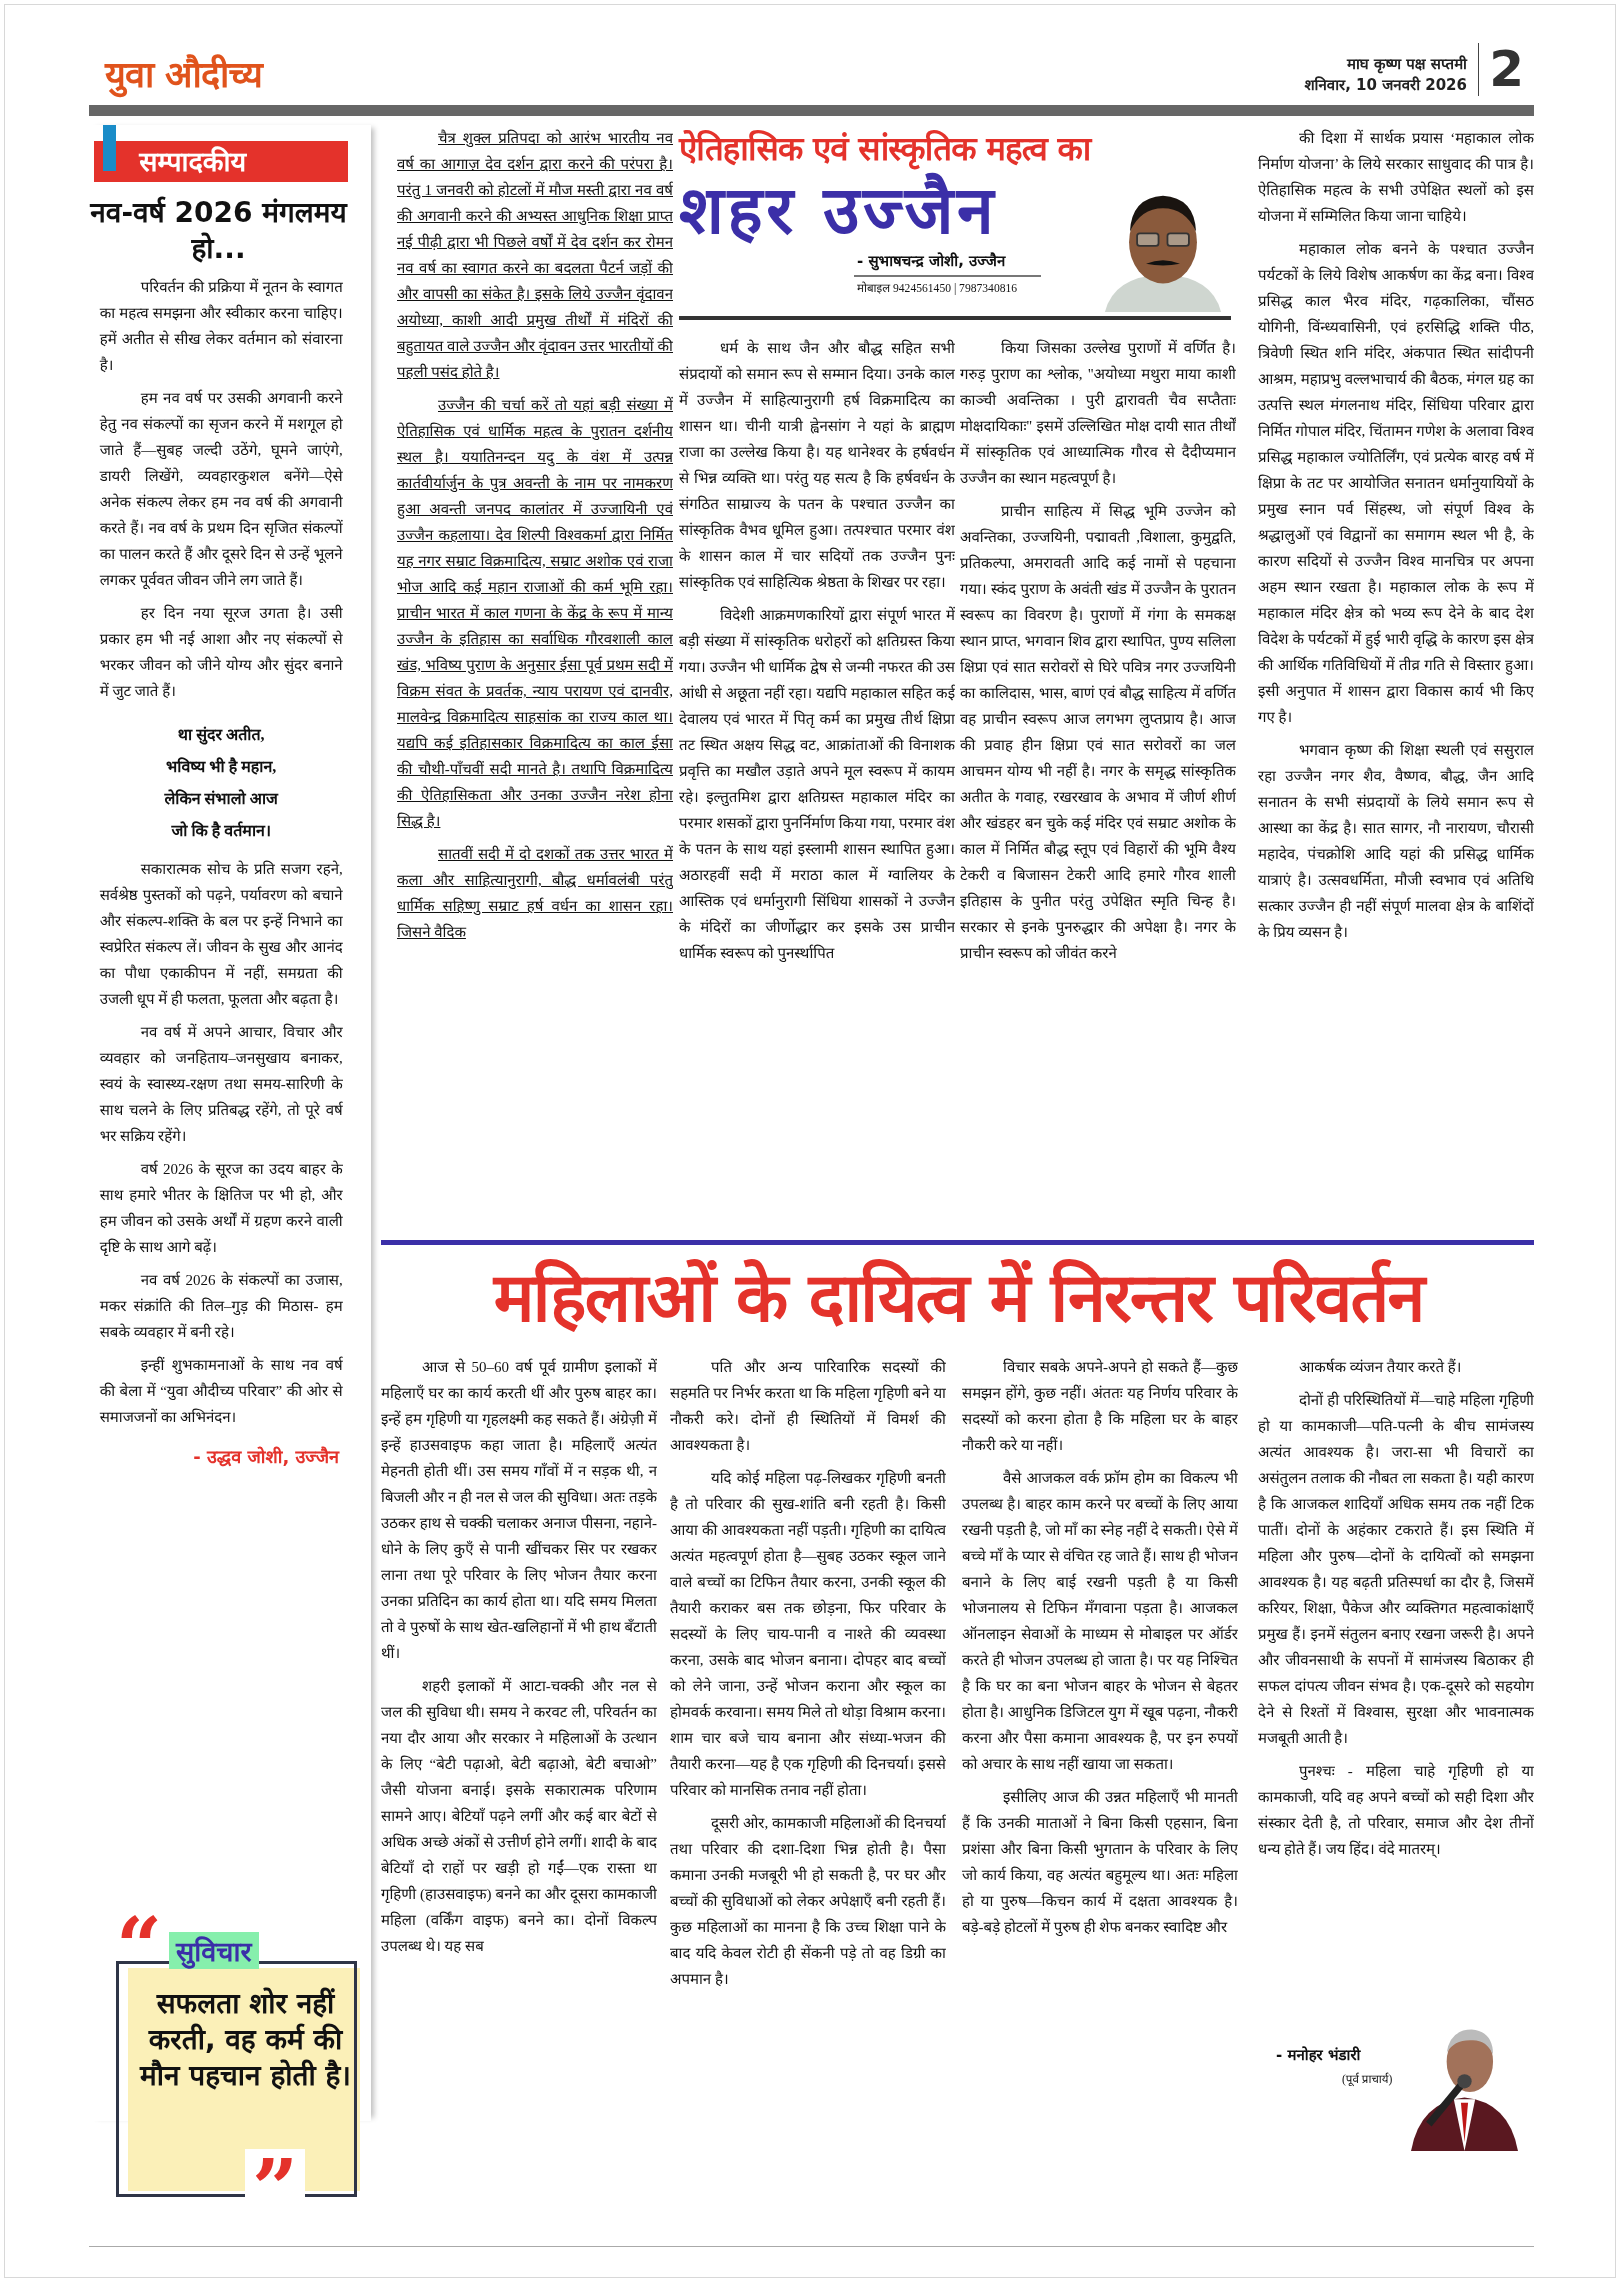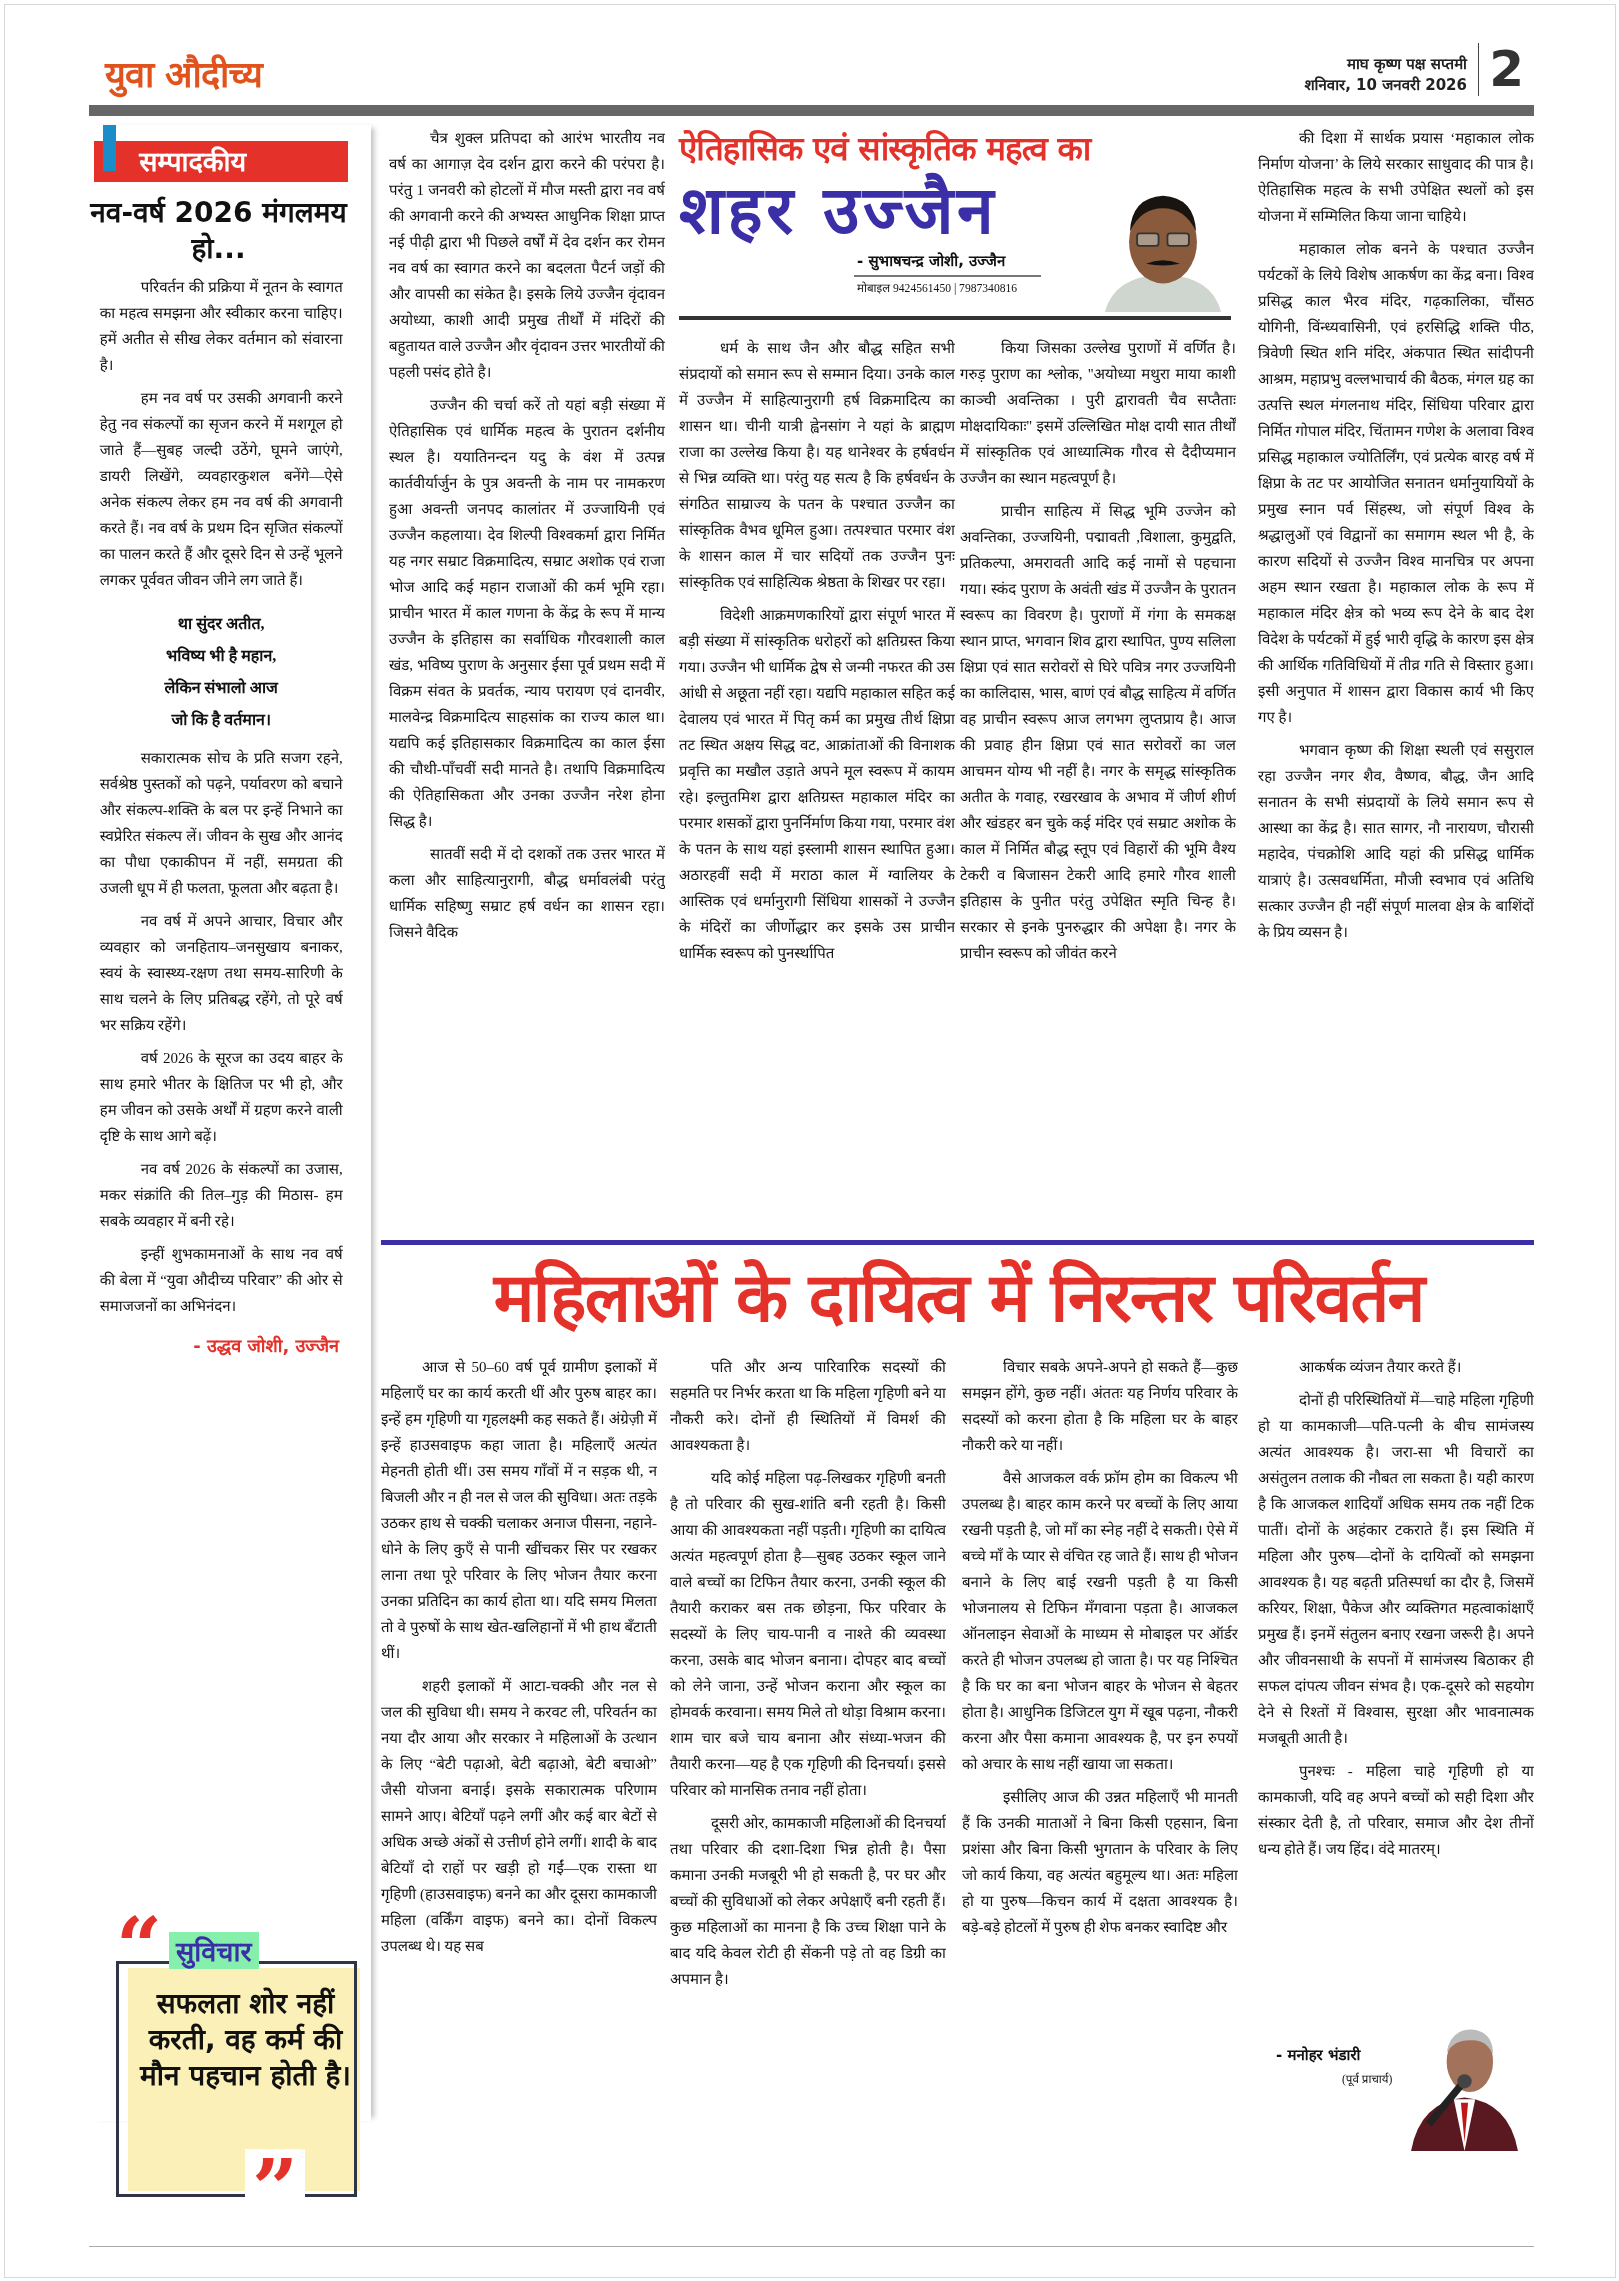--- a/index.html
+++ b/index.html
@@ -26,21 +26,21 @@
   .suvichar .box { position: absolute; left: 9px; top: 45px; width: 241px; height: 236px; border: 3.6px solid #2f3547; }
   .suvichar .fill { position: absolute; left: 21.4px; top: 52px; width: 232px; height: 223px; background: #fbf0b8; }
   .suvichar .label { position: absolute; left: 62px; top: 16px; background: #86efac; padding: 0 7.1px; color: #3b2fa8; font-weight: bold; font-size: 27px; }
   .suvichar .qopen { position: absolute; left: 9px; top: -9px; color: #e4322b; font-size: 80px; font-weight: bold; font-family: "DejaVu Serif", serif; line-height: 80px; }
   .suvichar .qclose { position: absolute; left: 138px; top: 233px; color: #e4322b; font-size: 80px; font-weight: bold; font-family: "DejaVu Serif", serif; line-height: 80px; background: #fff; padding: 0 7.1px; }
   .suvichar .quote { position: absolute; left: 27px; top: 70px; width: 223px; text-align: center; font-weight: bold; font-size: 28px; line-height: 36px; color: #111; }
 
   
   .art1 { position: absolute; left: 381px; top: 125px; width: 1153px; height: 1105px; }
   .col { position: absolute; width: 276px; }
-  .art1 .c1 { left: 8px; top: 0; height: 1096px; overflow: hidden; }
+  .art1 .c1 { left: 16px; top: 0; height: 1096px; overflow: hidden; text-decoration: underline; }
   .art1-head { position: absolute; left: 298px; top: 0; width: 552px; height: 192px; }
   .kicker { font-weight: bold; color: #e4322b; font-size: 33px; letter-spacing: -0.9px; white-space: nowrap; }
   .big-title { font-weight: bold; color: #3b2fa8; font-size: 66px; letter-spacing: 3.6px; margin-top: 5.3px; line-height: 71px; }
   .author { position: absolute; left: 178px; top: 125px; font-weight: bold; font-size: 15px; }
   .author-line { position: absolute; left: 175px; top: 150px; width: 187px; height: 1.8px; background: #777; }
   .mobile { position: absolute; left: 178px; top: 155px; font-size: 11.6px; font-family: "Liberation Serif", serif; }
   .photo1 { position: absolute; left: 417px; top: 53px; width: 134px; height: 134px; }
   .art1-rule { position: absolute; left: 298px; top: 191px; width: 552px; height: 3.6px; background: #333; }
   .art1 .c2 { left: 298px; top: 210px; height: 882px; overflow: hidden; }
   .art1 .c3 { left: 579px; top: 210px; height: 882px; overflow: hidden; }
@@ -75,20 +75,21 @@
 
 <section class="editorial">
   <div class="ed-tab">
     <span class="blue"></span>
     <span>सम्पादकीय</span>
   </div>
   <h1 class="ed-title">नव-वर्ष 2026 मंगलमय हो...</h1>
   <div class="col-text">
     <p>परिवर्तन की प्रक्रिया में नूतन के स्वागत का महत्व समझना और स्वीकार करना चाहिए। हमें अतीत से सीख लेकर वर्तमान को संवारना है।</p>
     <p>हम नव वर्ष पर उसकी अगवानी करने हेतु नव संकल्पों का सृजन करने में मशगूल हो जाते हैं—सुबह जल्दी उठेंगे, घूमने जाएंगे, डायरी लिखेंगे, व्यवहारकुशल बनेंगे—ऐसे अनेक संकल्प लेकर हम नव वर्ष की अगवानी करते हैं। नव वर्ष के प्रथम दिन सृजित संकल्पों का पालन करते हैं और दूसरे दिन से उन्हें भूलने लगकर पूर्ववत जीवन जीने लग जाते हैं।</p>
+    <p>हर दिन नया सूरज उगता है। उसी प्रकार हम भी नई आशा और नए संकल्पों से भरकर जीवन को जीने योग्य और सुंदर बनाने में जुट जाते हैं।</p>
     <div class="verse">
       <div>था सुंदर अतीत,</div>
       <div>भविष्य भी है महान,</div>
       <div>लेकिन संभालो आज</div>
       <div>जो कि है वर्तमान।</div>
     </div>
     <p>सकारात्मक सोच के प्रति सजग रहने, सर्वश्रेष्ठ पुस्तकों को पढ़ने, पर्यावरण को बचाने और संकल्प-शक्ति के बल पर इन्हें निभाने का स्वप्रेरित संकल्प लें। जीवन के सुख और आनंद का पौधा एकाकीपन में नहीं, समग्रता की उजली धूप में ही फलता, फूलता और बढ़ता है।</p>
     <p>नव वर्ष में अपने आचार, विचार और व्यवहार को जनहिताय–जनसुखाय बनाकर, स्वयं के स्वास्थ्य-रक्षण तथा समय-सारिणी के साथ चलने के लिए प्रतिबद्ध रहेंगे, तो पूरे वर्ष भर सक्रिय रहेंगे।</p>
     <p>वर्ष 2026 के सूरज का उदय बाहर के साथ हमारे भीतर के क्षितिज पर भी हो, और हम जीवन को उसके अर्थों में ग्रहण करने वाली दृष्टि के साथ आगे बढ़ें।</p>
     <p>नव वर्ष 2026 के संकल्पों का उजास, मकर संक्रांति की तिल–गुड़ की मिठास- हम सबके व्यवहार में बनी रहे।</p>

